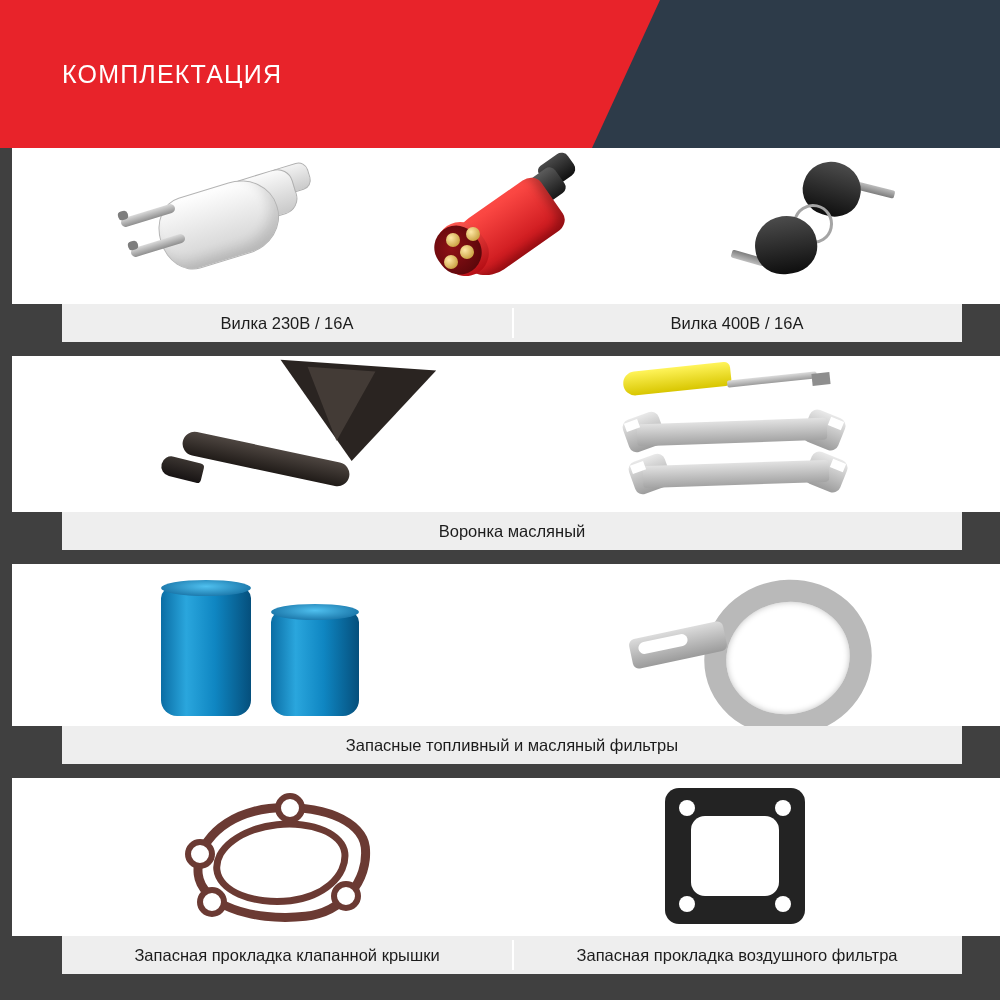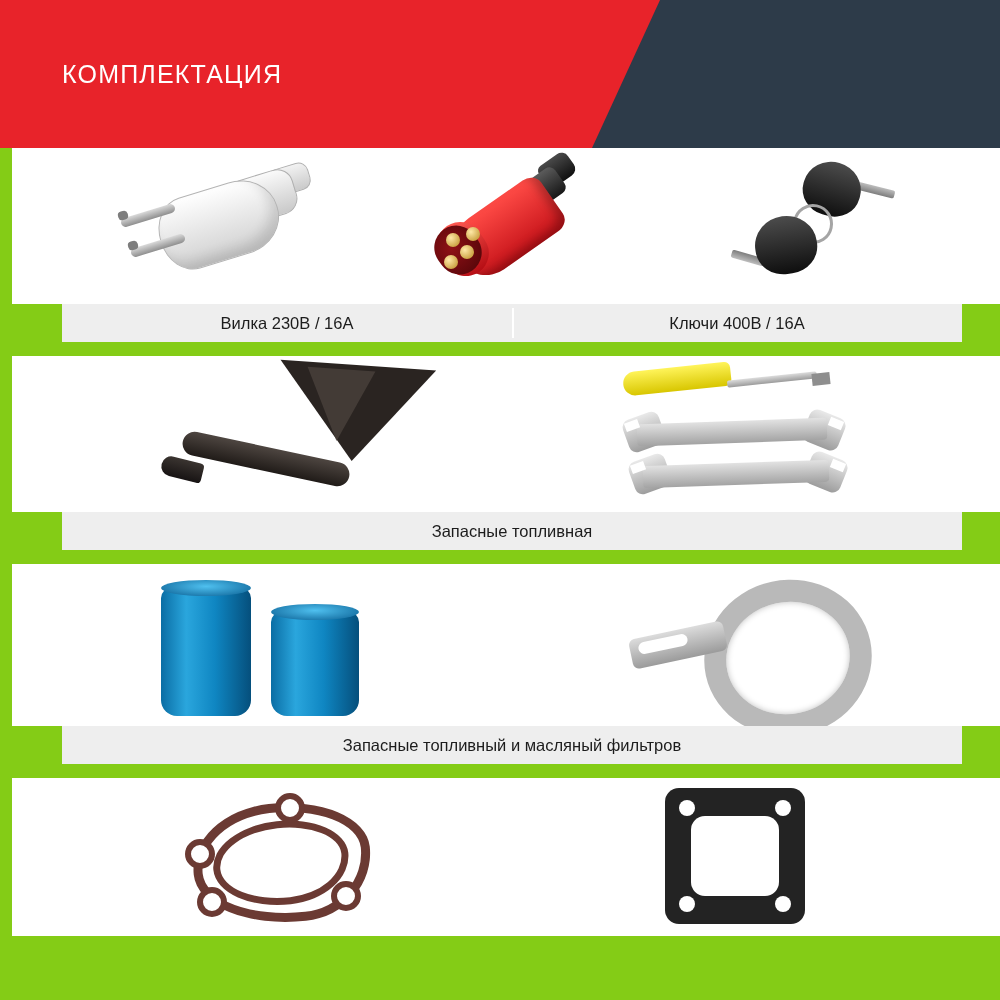--- a/index.html
+++ b/index.html
@@ -10,21 +10,21 @@
     width: 1000px;
     height: 1000px;
     background: #ffffff;
     font-family: "Liberation Sans", sans-serif;
     overflow: hidden;
   }
   .page {
     position: relative;
     width: 1000px;
     height: 1000px;
-    background: #84cc16;
+    background: #404040;
   }
 
   
   .header {
     position: relative;
     width: 1000px;
     height: 148px;
     background: #2d3b49;
     overflow: hidden;
   }
@@ -551,21 +551,21 @@
               <div class="kbody k1"></div>
               <div class="ring"></div>
               <div class="blade b2"></div>
               <div class="kbody k2"></div>
             </div>
           </div>
         </div>
       </div>
       <div class="caption-band">
         <div class="caption-cell">Вилка 230В / 16А</div>
-        <div class="caption-cell">Ключи 400В / 16А</div>
+        <div class="caption-cell">Вилка 400В / 16А</div>
       </div>
     </div>
 
     <div class="row" style="margin-top:14px;">
       <div class="image-band" style="height:156px;">
         <div class="cells" style="height:156px;">
           <div class="cell">
             <div class="art funnel">
               <div class="cone"></div>
               <div class="cone-hi"></div>
@@ -586,21 +586,21 @@
               <div class="wend we3"></div>
                 <div class="wend we4"></div>
               <div class="wrench w2"></div>
               <div class="notch n3"></div>
                 <div class="notch n4"></div>
             </div>
           </div>
         </div>
       </div>
       <div class="caption-band">
-        <div class="caption-cell">Запасные топливная</div>
+        <div class="caption-cell">Воронка масляный</div>
       </div>
     </div>
 
     <div class="row" style="margin-top:14px;">
       <div class="image-band" style="height:162px;">
         <div class="cells" style="height:162px;">
           <div class="cell">
             <div class="art filters">
               <div class="can c1"></div>
               <div class="can-top c1t"></div>
@@ -611,21 +611,21 @@
           <div class="cell">
             <div class="art fwrench">
               <div class="ringw"></div>
               <div class="handle"></div>
               <div class="slot"></div>
             </div>
           </div>
         </div>
       </div>
       <div class="caption-band">
-        <div class="caption-cell">Запасные топливный и масляный фильтров</div>
+        <div class="caption-cell">Запасные топливный и масляный фильтры</div>
       </div>
     </div>
 
     <div class="row" style="margin-top:14px;">
       <div class="image-band" style="height:158px;">
         <div class="cells" style="height:158px;">
           <div class="cell">
             <div class="art gasket1">
               <div class="blob g-main"></div>
               <div class="blob g-inner"></div>
@@ -640,16 +640,20 @@
               <div class="plate"></div>
               <div class="win"></div>
               <div class="bolt b1"></div>
               <div class="bolt b2"></div>
               <div class="bolt b3"></div>
               <div class="bolt b4"></div>
             </div>
           </div>
         </div>
       </div>
+      <div class="caption-band">
+        <div class="caption-cell">Запасная прокладка клапанной крышки</div>
+        <div class="caption-cell">Запасная прокладка воздушного фильтра</div>
+      </div>
     </div>
 
   </div>
 </div>
 
 </body></html>

